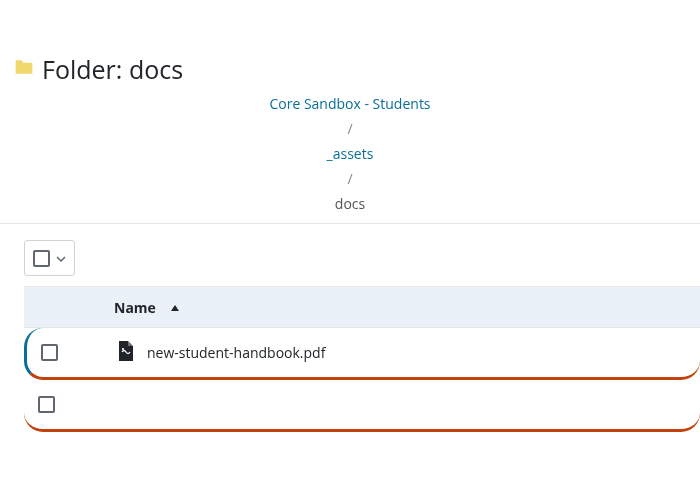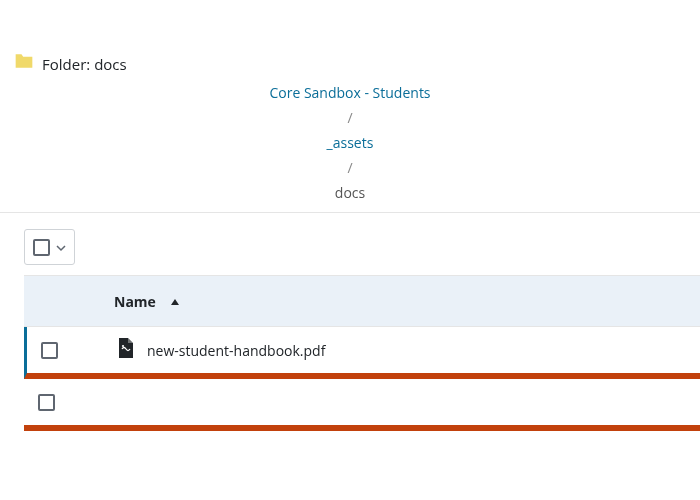--- a/index.html
+++ b/index.html
@@ -15,21 +15,21 @@
       padding: 52px 14px 8px 14px;
       display: flex;
       align-items: center;
       gap: 8px;
     }
     .folder-icon-svg {
       width: 20px;
       height: 18px;
     }
     .page-title {
-      font-size: 15px;
+      font-size: 25px;
       font-weight: 400;
       color: #212529;
     }
     .breadcrumb {
       padding: 0 14px 10px 14px;
       font-size: 14px;
       display: flex;
       align-items: center;
       gap: 6px;
       flex-direction: column;
@@ -72,21 +72,21 @@
       width: 10px;
       height: 10px;
     }
     .table-wrap {
       margin: 0 0 0 24px;
     }
     .table-header {
       background: #eaf1f8;
       display: flex;
       align-items: center;
-      height: 52px;
+      height: 42px;
       border-top: 1px solid #e5e5e5;
       border-bottom: 1px solid #e5e5e5;
     }
     .col-check {
       width: 90px;
       flex-shrink: 0;
     }
     .col-name-header {
       display: flex;
       align-items: center;
@@ -97,22 +97,23 @@
       cursor: pointer;
     }
     .sort-arrow {
       width: 10px;
       height: 10px;
     }
     .table-row {
       display: flex;
       align-items: center;
       height: 52px;
-      border-bottom: 6px solid #c2410c;
+      border-bottom: 3px solid #c2410c;
       position: relative;
+      border-radius: 19px;
     }
     .table-row.highlighted {
       border-left: 3px solid #0b6e99;
     }
     .row-check {
       width: 90px;
       flex-shrink: 0;
       display: flex;
       justify-content: flex-start;
       padding-left: 14px;

